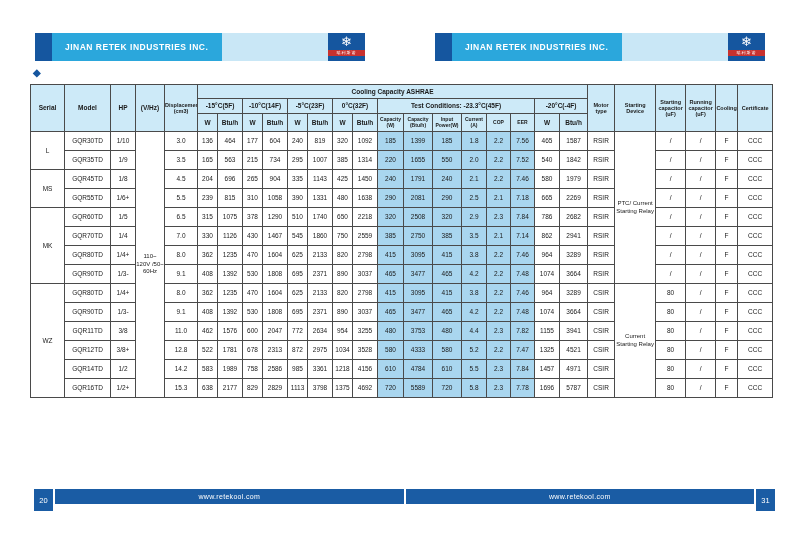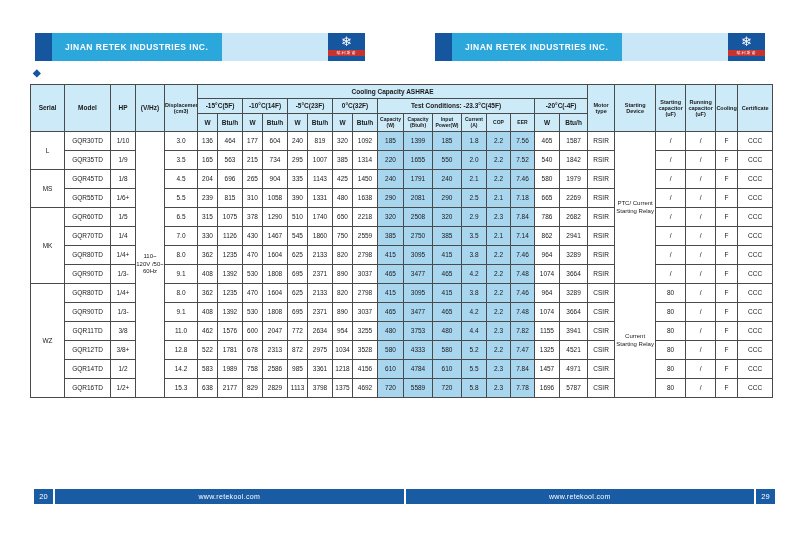--- a/index.html
+++ b/index.html
@@ -26,21 +26,21 @@
   thead th.xs{font-size:5px;}
   thead tr:nth-child(1) th{height:13px;}
   thead tr:nth-child(2) th{height:14px;}
   thead tr:nth-child(3) th{height:17px;}
   tbody td{height:18px;font-size:6.5px;line-height:1.2;background:#fff;}
   tbody td.sm{font-size:6px;line-height:1.3;}
   tbody td.hl{background:var(--highlight_cell_bg);}
   .footer{position:absolute;left:0;top:489px;width:800px;display:flex;}
   .fm-left{width:34px;} .fm-right{width:25px;}
   .gap{width:2px;height:15px;background:#fff;}
-  .page-badge{width:19px;height:15px;background:var(--footer_blue);color:#fff;font-size:7.5px;display:flex;align-items:center;justify-content:center;}
+  .page-badge{width:19px;height:22px;background:var(--footer_blue);color:#fff;font-size:7.5px;display:flex;align-items:center;justify-content:center;}
   .footer-bar{flex:1;height:15px;background:var(--footer_blue);color:#fff;font-size:7px;display:flex;align-items:center;justify-content:center;letter-spacing:.3px;}
 </style>
 </head>
 <body>
 
 <div class="topbars">
   <div class="bar">
     <div class="bar-square"></div>
     <div class="bar-brand">JINAN RETEK INDUSTRIES INC.</div>
     <div class="bar-light"></div>
@@ -514,15 +514,15 @@
 </div>
 
 <div class="footer">
   <div class="fm-left"></div>
   <div class="page-badge">20</div>
   <div class="gap"></div>
   <div class="footer-bar">www.retekool.com</div>
   <div class="gap"></div>
   <div class="footer-bar">www.retekool.com</div>
   <div class="gap"></div>
-  <div class="page-badge">29</div>
+  <div class="page-badge">31</div>
   <div class="fm-right"></div>
 </div>
 
 </body></html>

